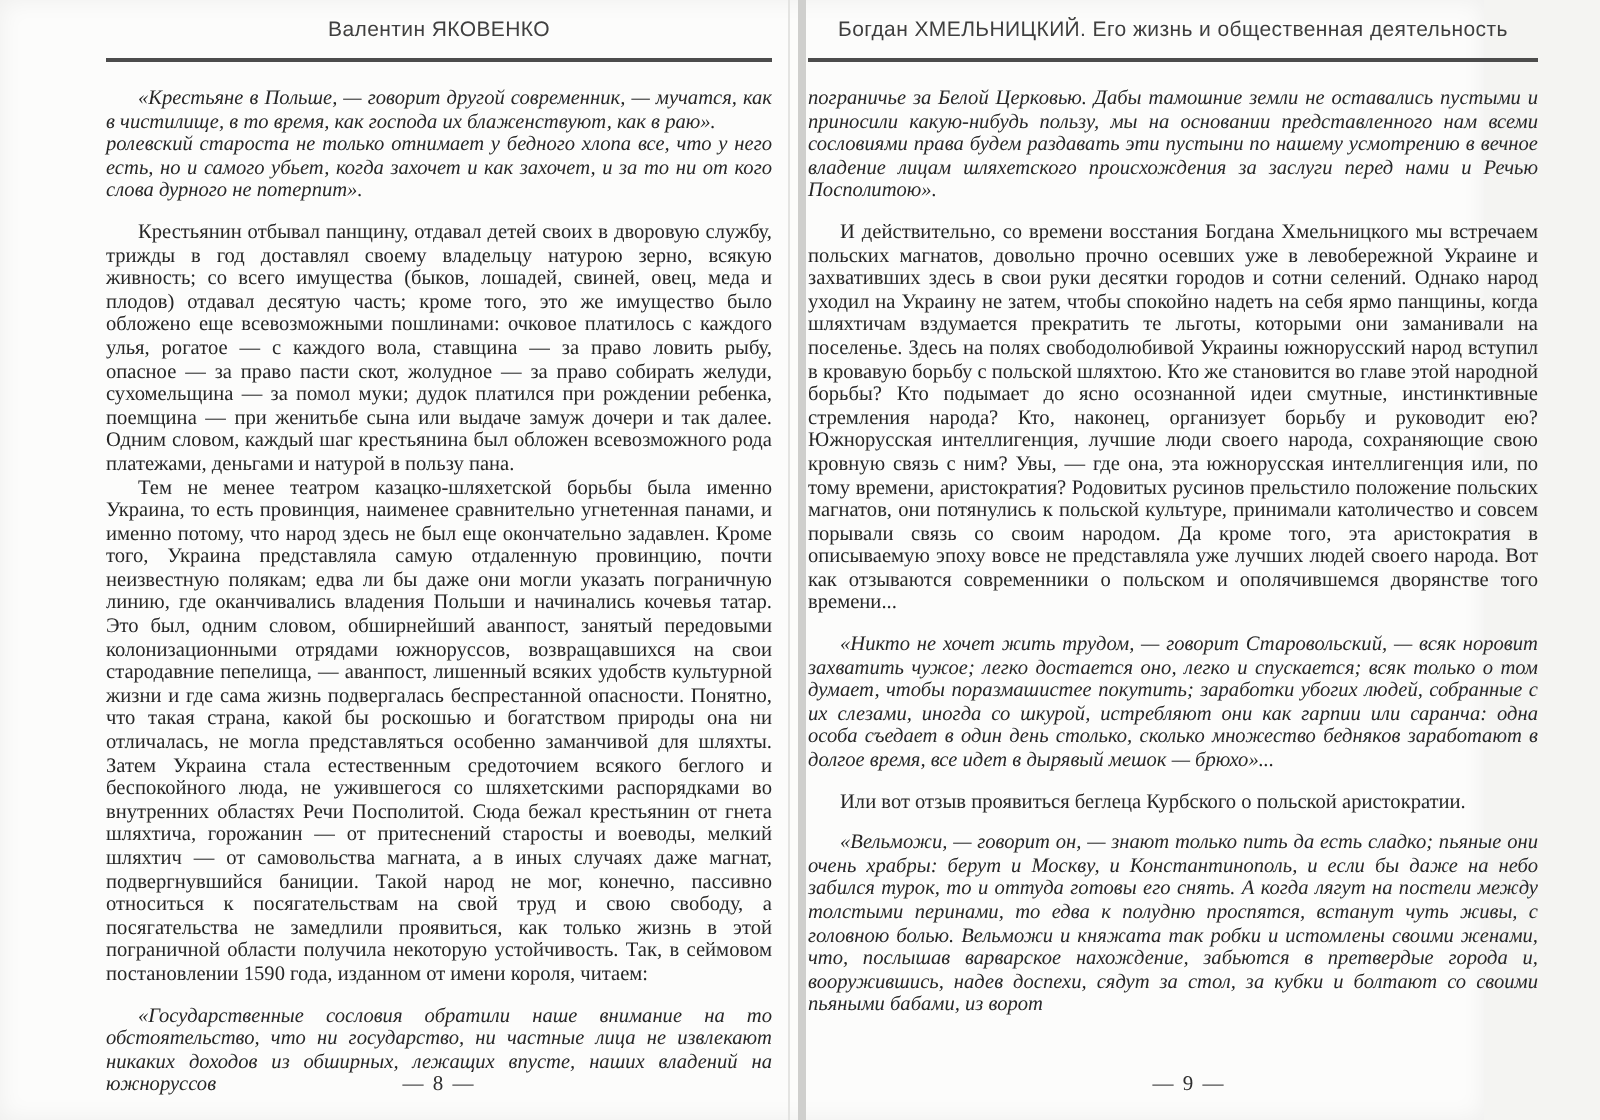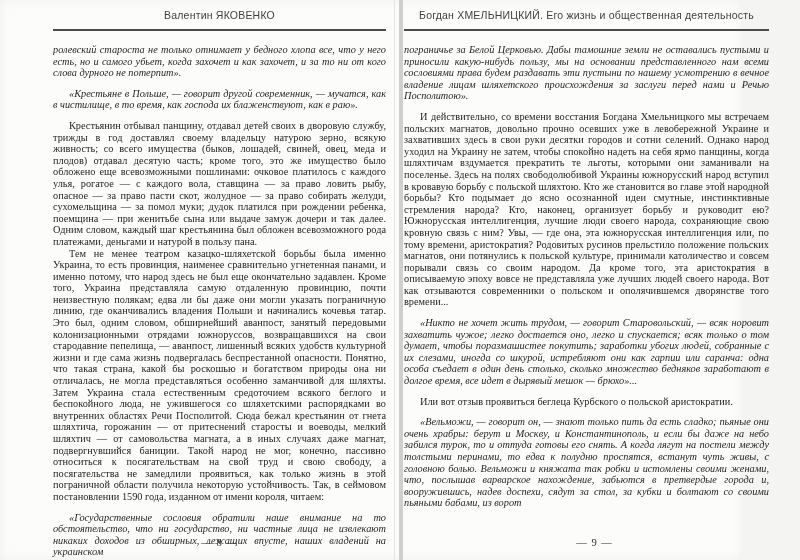--- a/index.html
+++ b/index.html
@@ -66,25 +66,25 @@
   }
 </style>
 </head>
 <body>
 
 <div class="spread">
 
   <div class="page page--left">
     <div class="page-header">Валентин ЯКОВЕНКО</div>
     <div class="page-body">
+        <p class="para italic gap">«Крестьяне в Польше, — говорит другой современник, — мучатся, как в чистилище, в то время, как господа их блаженствуют, как в раю».</p>
         <p class="para italic no-indent">ролевский староста не только отнимает у бедного хлопа все, что у него есть, но и самого убьет, когда захочет и как захочет, и за то ни от кого слова дурного не потерпит».</p>
-        <p class="para italic gap">«Крестьяне в Польше, — говорит другой современник, — мучатся, как в чистилище, в то время, как господа их блаженствуют, как в раю».</p>
         <p class="para gap">Крестьянин отбывал панщину, отдавал детей своих в дворовую службу, трижды в год доставлял своему владельцу натурою зерно, всякую живность; со всего имущества (быков, лошадей, свиней, овец, меда и плодов) отдавал десятую часть; кроме того, это же имущество было обложено еще всевозможными пошлинами: очковое платилось с каждого улья, рогатое — с каждого вола, ставщина — за право ловить рыбу, опасное — за право пасти скот, жолудное — за право собирать желуди, сухомельщина — за помол муки; дудок платился при рождении ребенка, поемщина — при женитьбе сына или выдаче замуж дочери и так далее. Одним словом, каждый шаг крестьянина был обложен всевозможного рода платежами, деньгами и натурой в пользу пана.</p>
         <p class="para">Тем не менее театром казацко-шляхетской борьбы была именно Украина, то есть провинция, наименее сравнительно угнетенная панами, и именно потому, что народ здесь не был еще окончательно задавлен. Кроме того, Украина представляла самую отдаленную провинцию, почти неизвестную полякам; едва ли бы даже они могли указать пограничную линию, где оканчивались владения Польши и начинались кочевья татар. Это был, одним словом, обширнейший аванпост, занятый передовыми колонизационными отрядами южноруссов, возвращавшихся на свои стародавние пепелища, — аванпост, лишенный всяких удобств культурной жизни и где сама жизнь подвергалась беспрестанной опасности. Понятно, что такая страна, какой бы роскошью и богатством природы она ни отличалась, не могла представляться особенно заманчивой для шляхты. Затем Украина стала естественным средоточием всякого беглого и беспокойного люда, не ужившегося со шляхетскими распорядками во внутренних областях Речи Посполитой. Сюда бежал крестьянин от гнета шляхтича, горожанин — от притеснений старосты и воеводы, мелкий шляхтич — от самовольства магната, а в иных случаях даже магнат, подвергнувшийся баниции. Такой народ не мог, конечно, пассивно относиться к посягательствам на свой труд и свою свободу, а посягательства не замедлили проявиться, как только жизнь в этой пограничной области получила некоторую устойчивость. Так, в сеймовом постановлении 1590 года, изданном от имени короля, читаем:</p>
-        <p class="para italic gap">«Государственные сословия обратили наше внимание на то обстоятельство, что ни государство, ни частные лица не извлекают никаких доходов из обширных, лежащих впусте, наших владений на украинском</p>
+        <p class="para italic gap">«Государственные сословия обратили наше внимание на то обстоятельство, что ни государство, ни частные лица не извлекают никаких доходов из обширных, лежащих впусте, наших владений на южноруссов</p>
       </div>
     <div class="page-number">— 8 —</div>
   </div>
 
   <div class="gutter-line-faint"></div>
   <div class="gutter-line-main"></div>
 
   <div class="page page--right">
     <div class="page-header">Богдан ХМЕЛЬНИЦКИЙ. Его жизнь и общественная деятельность</div>
     <div class="page-body">

